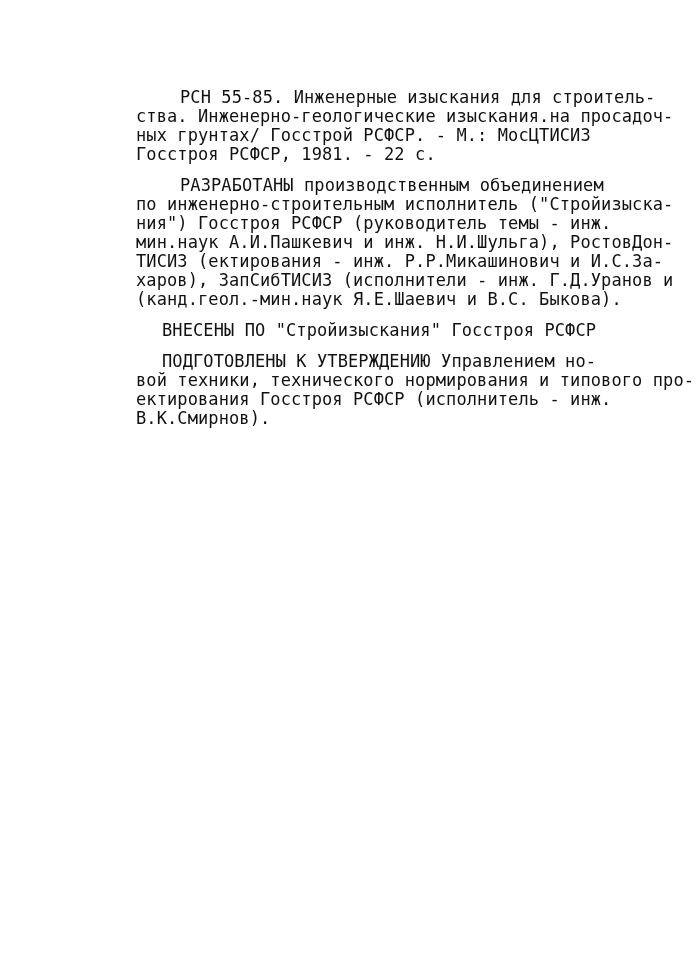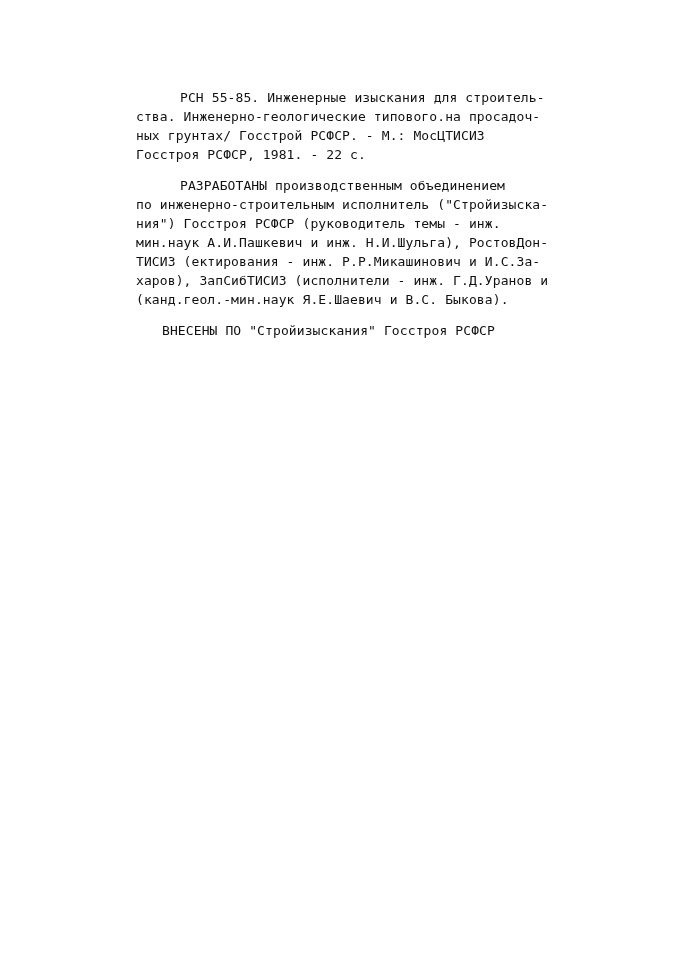--- a/index.html
+++ b/index.html
@@ -15,21 +15,21 @@
       font-family: "DejaVu Sans Mono", "Liberation Mono", monospace;
       color: #111111;
     }
     .page {
       position: absolute;
       left: 136px;
       top: 88px;
       width: 478px;
     }
     .para {
-      font-size: 13px;
+      font-size: 17px;
       line-height: 19px;
       margin: 0 0 12px 0;
       white-space: nowrap;
     }
     .line {
       display: block;
       height: 19px;
       letter-spacing: 0.1px;
     }
     .line.indent {
@@ -39,33 +39,39 @@
       padding-left: 26px;
     }
   </style>
 </head>
 <body>
 
 <div class="page">
 
   <p class="para">
     <span class="line indent">РСН 55-85. Инженерные изыскания для строитель-</span>
-    <span class="line">ства. Инженерно-геологические типового.на просадоч-</span>
+    <span class="line">ства. Инженерно-геологические изыскания.на просадоч-</span>
     <span class="line">ных грунтах/ Госстрой РСФСР. - М.:  МосЦТИСИЗ</span>
     <span class="line">Госстроя РСФСР, 1981. - 22 с.</span>
   </p>
 
   <p class="para">
     <span class="line indent">РАЗРАБОТАНЫ производственным объединением</span>
     <span class="line">по инженерно-строительным исполнитель ("Стройизыска-</span>
     <span class="line">ния") Госстроя РСФСР (руководитель темы -  инж.</span>
     <span class="line">мин.наук А.И.Пашкевич и инж. Н.И.Шульга), РостовДон-</span>
     <span class="line">ТИСИЗ (ектирования - инж. Р.Р.Микашинович и И.С.За-</span>
     <span class="line">харов), ЗапСибТИСИЗ (исполнители - инж. Г.Д.Уранов и</span>
     <span class="line">(канд.геол.-мин.наук Я.Е.Шаевич и В.С. Быкова).</span>
   </p>
 
   <p class="para">
     <span class="line indent-small">ВНЕСЕНЫ ПО "Стройизыскания" Госстроя РСФСР</span>
   </p>
 
+  <p class="para">
+    <span class="line indent-small">ПОДГОТОВЛЕНЫ К УТВЕРЖДЕНИЮ Управлением но-</span>
+    <span class="line">вой техники, технического нормирования и типового про-</span>
+    <span class="line">ектирования Госстроя РСФСР (исполнитель -  инж.</span>
+    <span class="line">В.К.Смирнов).</span>
+  </p>
 
 </div>
 
 </body></html>

